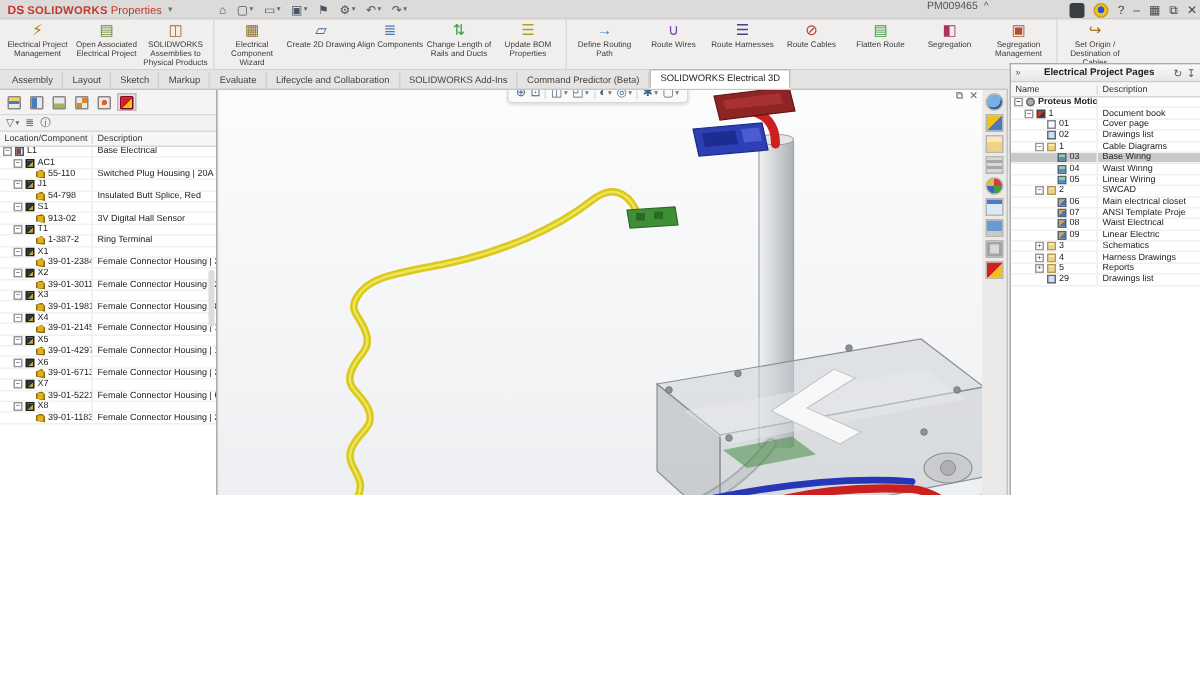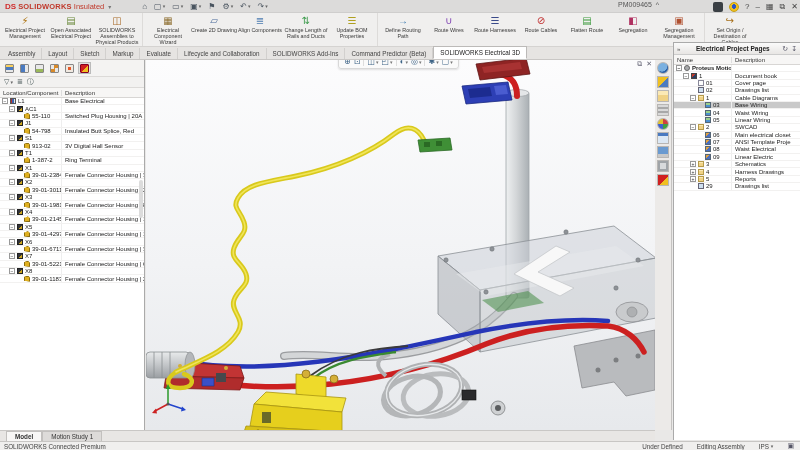--- a/index.html
+++ b/index.html
@@ -3,21 +3,21 @@
 <meta charset="utf-8">
 <style>
   :root{
     --titlebar-bg:#dcdbda; --ribbon-bg:#f0efee; --chrome-border:#c9c7c5;
     --panel-bg:#ffffff; --select-bg:#c9c9c9; --status-bg:#f0efee;
     --cable-red:#cc2020; --cable-blue:#2636b8; --cable-yellow:#d9c91c;
     --cable-green:#3a8a30;
   }
   *{margin:0;padding:0;box-sizing:border-box;font-family:"Liberation Sans","DejaVu Sans",sans-serif;}
   html,body{width:800px;height:450px;overflow:hidden;background:#fff;}
-  #app{position:absolute;left:0;top:0;width:800px;height:450px;background:#e9e8e7;overflow:hidden;}
+  #app{position:absolute;left:0;top:0;width:800px;height:330px;background:#e9e8e7;overflow:hidden;}
 
   
   #titlebar{position:absolute;left:0;top:0;width:800px;height:13px;background:var(--titlebar-bg);
     display:flex;align-items:center;font-size:7.5px;color:#333;border-bottom:1px solid #cfcecd;}
   #logo{display:flex;align-items:center;margin-left:5px;font-weight:bold;}
   #logo .ds{color:#d02c2c;font-size:8px;margin-right:2px;}
   #logo .lw{letter-spacing:.2px;color:#c0392b;}
   #logo .conn{color:#c0392b;font-weight:normal;margin-left:2px;}
   #logo .car{color:#777;margin-left:4px;font-size:6px;}
   #quicktools{display:flex;align-items:center;margin-left:28px;gap:1px;}
@@ -136,21 +136,21 @@
 </style>
 </head>
 <body>
 
 <div id="app">
 
   <div id="titlebar">
     <div id="logo">
       <span class="ds">DS</span>
       <span class="lw">SOLIDWORKS</span>
-      <span class="conn">Insulated</span>
+      <span class="conn">Properties</span>
       <span class="car">▾</span>
     </div>
     <div id="quicktools">
         <span class="qt">
           <span>⌂</span>
         </span>
         <span class="qt">
           <span>▢</span>
           <span class="c">▾</span>
         </span>

